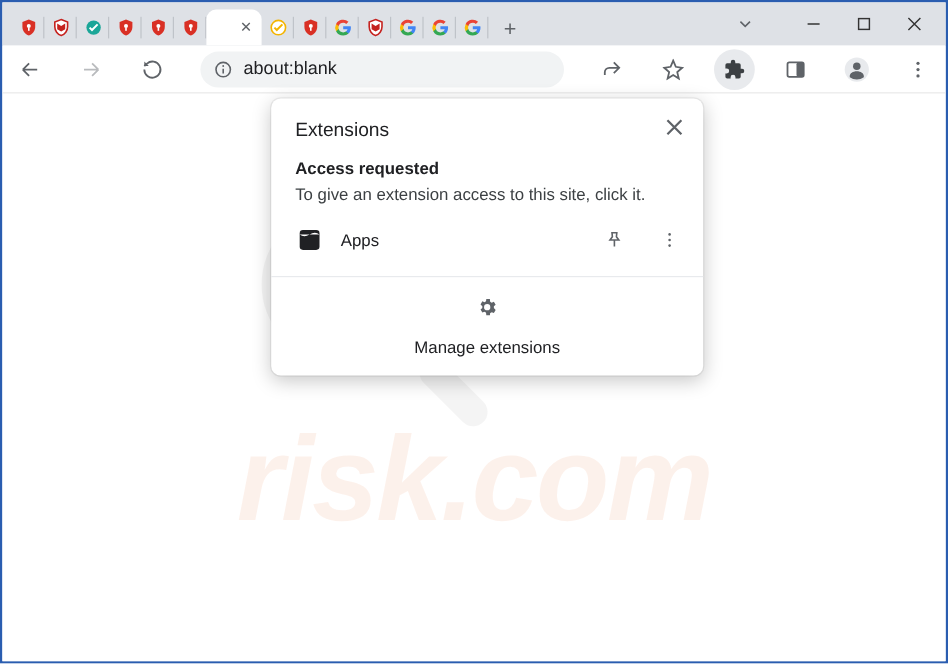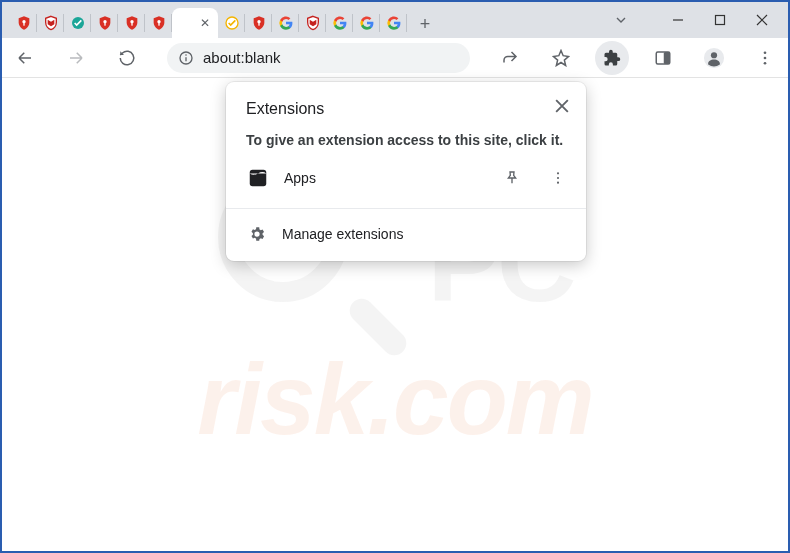--- a/index.html
+++ b/index.html
@@ -38,27 +38,27 @@
   .wm-mag .dot { position:absolute; border-radius:50%; background:#e86a2a; }
   .wm-pc { font-size:110px; font-weight:700; color:#8a8a8a; letter-spacing:-4px; }
   .wm-risk { font-size:100px; font-weight:700; font-style:italic; color:#e86a2a; letter-spacing:-2px; margin-top:-10px; }
 
   
   .popup { position:absolute; top:80px; left:224px; width:360px; background:#fff; border-radius:8px; box-shadow: 0 4px 16px rgba(0,0,0,0.22), 0 0 0 1px rgba(0,0,0,0.06); padding-bottom:6px; }
   .popup-close { position:absolute; top:8px; right:8px; width:32px; height:32px; display:flex; align-items:center; justify-content:center; color:#5f6368; border-radius:50%; }
   .popup-title { font-size:16px; color:#202124; padding:18px 20px 6px 20px; }
   .popup-sub { padding: 8px 20px 4px 20px; }
   .popup-sub-h { font-size:14px; font-weight:700; color:#202124; margin-bottom:6px; }
-  .popup-sub-t { font-size:14px; color:#3c4043;font-weight:bold; }
+  .popup-sub-t { font-size:14px; color:#3c4043; }
   .ext-row { display:flex; align-items:center; padding:10px 12px 10px 20px; gap:14px; }
   .ext-icon { width:24px; height:24px; display:flex; align-items:center; justify-content:center; }
   .ext-name { flex:1; font-size:14px; color:#202124; }
   .ext-act { width:32px; height:32px; display:flex; align-items:center; justify-content:center; color:#5f6368; }
   .divider { height:1px; background:#e8eaed; margin:4px 0; }
-  .manage-row { display:flex; align-items:center; padding:10px 20px; gap:14px; }
+  .manage-row { display:flex; align-items:center; padding:10px 20px; gap:14px;flex-direction:column; }
   .manage-row .gear { width:22px; height:22px; color:#5f6368; display:flex; align-items:center; justify-content:center; }
   .manage-row .label { font-size:14px; color:#202124; }
 
   svg { display:block; }
 </style>
 </head>
 <body>
 
 <div class="window">
 
@@ -306,20 +306,21 @@
   </div>
 
   <div class="popup">
     <div class="popup-close">
       <svg width="14" height="14" viewBox="0 0 12 12">
           <path d="M1 1 L11 11 M11 1 L1 11" stroke="currentColor" stroke-width="1.6"></path>
         </svg>
     </div>
     <div class="popup-title">Extensions</div>
     <div class="popup-sub">
+      <div class="popup-sub-h">Access requested</div>
       <div class="popup-sub-t">To give an extension access to this site, click it.</div>
     </div>
     <div class="ext-row">
       <span class="ext-icon">
         <svg width="22" height="22" viewBox="0 0 24 24">
             <rect x="3" y="3" width="18" height="18" rx="3" fill="#202124"></rect>
             <path d="M3 7 Q7 10 12 7 T21 7" fill="#fff"></path>
           </svg>
       </span>
       <span class="ext-name">Apps</span>

